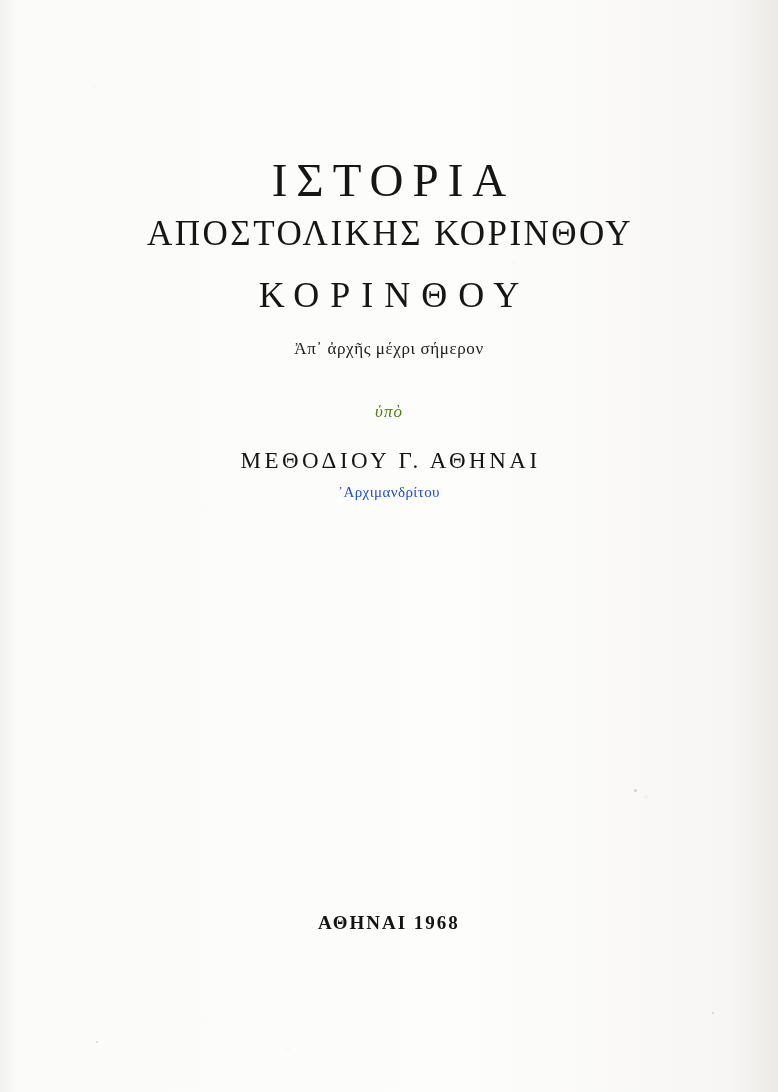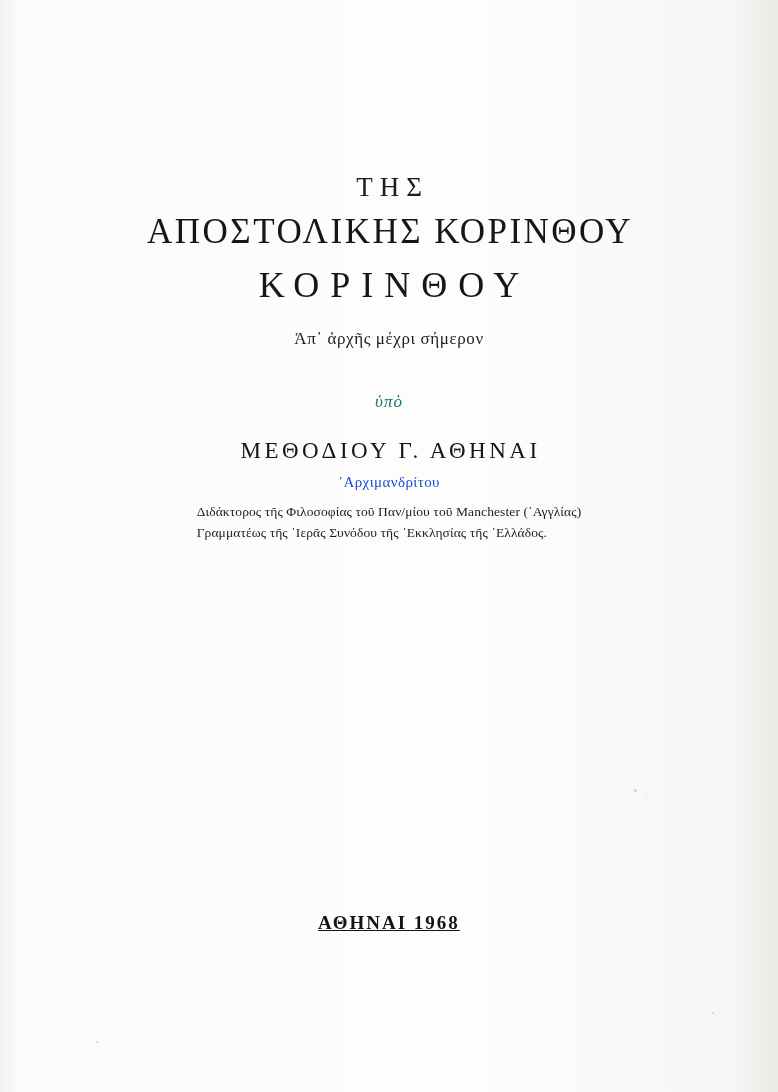--- a/index.html
+++ b/index.html
@@ -75,38 +75,38 @@
     font-size: 35px;
     letter-spacing: 2.5px;
     margin-top: 9px;
     color: #161616;
     text-indent: 2px;
   }
 
   .t-city {
     font-size: 36px;
     letter-spacing: 11px;
-    margin-top: 12px;
+    margin-top: 20px;
     color: #161616;
     text-indent: 11px;
   }
 
   .t-tagline {
     font-size: 17px;
     letter-spacing: 0.6px;
     margin-top: 23px;
     color: #1d1d1d;
   }
 
   .t-ypo {
     font-size: 17px;
     font-style: italic;
     margin-top: 43px;
     letter-spacing: 1px;
-    color: #0f766e;
+    color: #4d7c0f;
   }
 
   .t-author {
     font-size: 23px;
     letter-spacing: 3.5px;
     margin-top: 26px;
     color: #141414;
     text-indent: 3px;
   }
 
@@ -129,21 +129,20 @@
   .imprint {
     position: absolute;
     top: 912px;
     left: 0;
     right: 0;
     text-align: center;
     font-size: 19px;
     font-weight: bold;
     letter-spacing: 2px;
     color: #141414;
-    text-decoration: underline;
   }
 
   
   .speck {
     position: absolute;
     background: rgba(0,0,0,0.16);
     border-radius: 50%;
     pointer-events: none;
   }
 </style>
@@ -153,30 +152,26 @@
 <div class="page"></div>
 <div class="page-noise"></div>
 
 <div class="speck" style="left:634px; top:789px; width:3px; height:3px;"></div>
 <div class="speck" style="left:712px; top:1012px; width:2px; height:2px;"></div>
 <div class="speck" style="left:96px; top:1041px; width:2px; height:2px;"></div>
 
 <div class="content">
 
   <div class="title-block">
-    <div class="t-tis">ΤΗΣ</div>
+    <div class="t-main">ΙΣΤΟΡΙΑ</div>
     <div class="t-sub">ΑΠΟΣΤΟΛΙΚΗΣ ΚΟΡΙΝΘΟΥ</div>
     <div class="t-city">ΚΟΡΙΝΘΟΥ</div>
     <div class="t-tagline">Ἀπ᾿ ἀρχῆς μέχρι σήμερον</div>
   </div>
 
   <div class="t-ypo">ὑπὸ</div>
   <div class="t-author">ΜΕΘΟΔΙΟΥ Γ. ΑΘΗΝΑΙ</div>
   <div class="t-rank">᾿Αρχιμανδρίτου</div>
 
-  <div class="t-cred">
-    <span class="ln">Διδάκτορος τῆς Φιλοσοφίας τοῦ Παν/μίου τοῦ Manchester (᾿Αγγλίας)</span>
-    <span class="ln">Γραμματέως τῆς ῾Ιερᾶς Συνόδου τῆς ᾿Εκκλησίας τῆς ῾Ελλάδος.</span>
-  </div>
 
 </div>
 
 <div class="imprint">ΑΘΗΝΑΙ 1968</div>
 
 </body></html>

